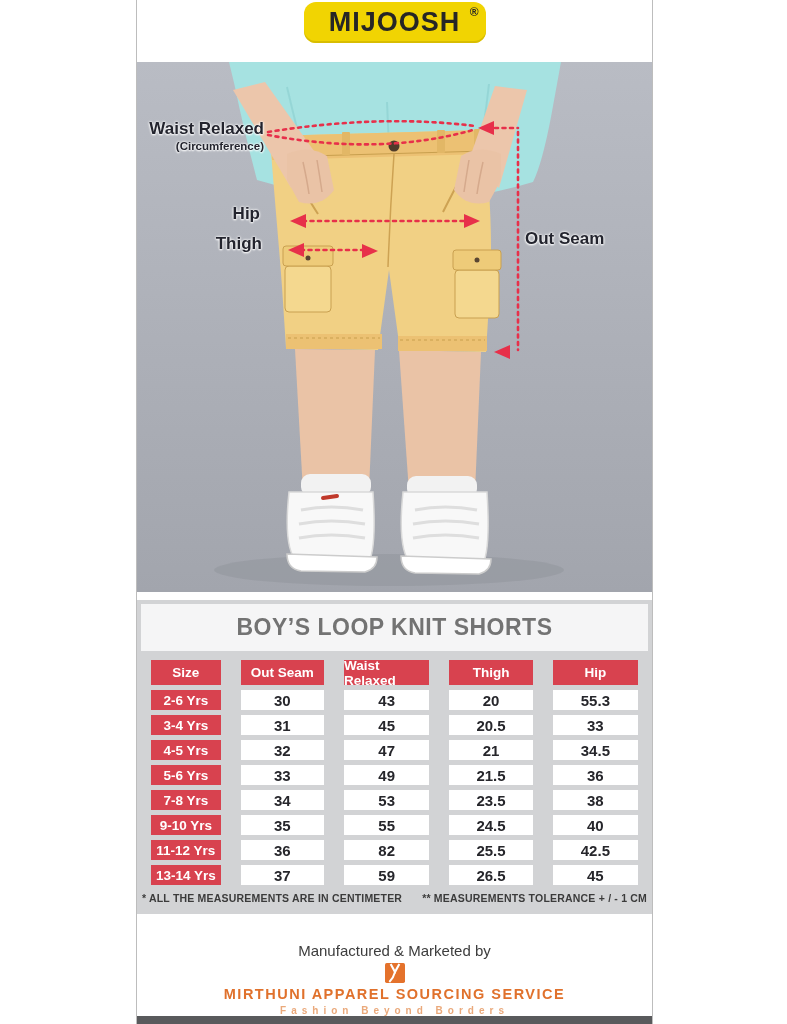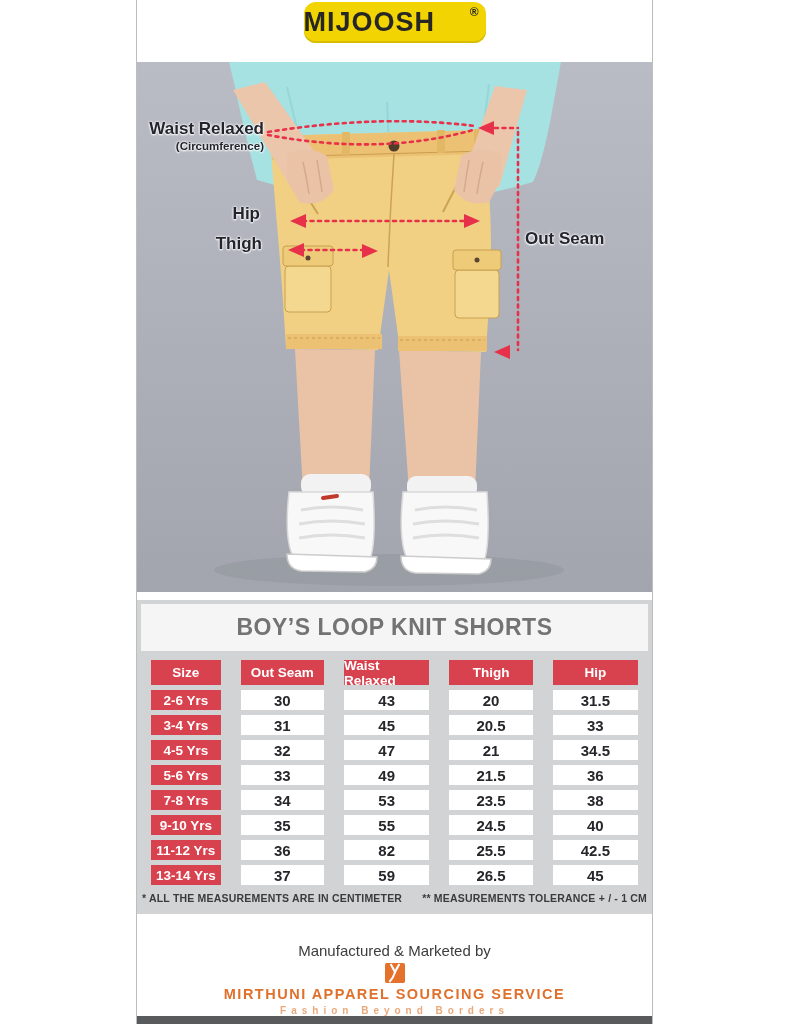--- a/index.html
+++ b/index.html
@@ -2,21 +2,21 @@
 <html><head>
 <meta charset="utf-8">
 <style>
   html,body{margin:0;padding:0;background:#ffffff;}
   body{width:787px;height:1024px;position:relative;font-family:"Liberation Sans",sans-serif;overflow:hidden;}
   .page{position:absolute;inset:0;background:#ffffff;}
   .content{position:absolute;left:136px;top:0;width:515px;height:1024px;background:#ffffff;border-left:1px solid #bdbdbd;border-right:1px solid #bdbdbd;}
 
   
   .top-band{position:absolute;top:0;left:0;width:100%;height:62px;background:#ffffff;}
-  .logo-badge{position:absolute;top:2px;left:50%;transform:translateX(-50%);width:182px;height:41px;background:#f1d402;border-radius:12px;display:flex;align-items:center;justify-content:flex-start;box-shadow:inset 0 -2px 0 #d8bd02;}
+  .logo-badge{position:absolute;top:2px;left:50%;transform:translateX(-50%);width:182px;height:41px;background:#f1d402;border-radius:12px;display:flex;align-items:center;justify-content:center;box-shadow:inset 0 -2px 0 #d8bd02;}
   .logo-badge .brand-text{font-size:27px;font-weight:bold;letter-spacing:1px;color:#262626;}
   .logo-badge .reg{position:absolute;top:3px;right:7px;font-size:12px;font-weight:bold;color:#262626;}
 
   
   .photo{position:absolute;top:62px;left:0;width:100%;height:530px;overflow:hidden;}
   .photo svg{position:absolute;top:0;left:0;width:100%;height:100%;}
   .overlay{pointer-events:none;}
   .lbl{position:absolute;font-weight:bold;color:#23242e;
        text-shadow:0 0 2px #fff,0 0 3px #fff,0 1px 2px rgba(255,255,255,.95);}
   .lbl-waist{left:0;top:57px;width:127px;text-align:right;font-size:17px;line-height:20px;}
@@ -161,21 +161,21 @@
           <div class="cell hcell">Out Seam</div>
           <div class="cell hcell">Waist Relaxed</div>
           <div class="cell hcell">Thigh</div>
           <div class="cell hcell">Hip</div>
         </div>
         <div class="trow">
           <div class="cell scell">2-6 Yrs</div>
           <div class="cell vcell">30</div>
           <div class="cell vcell">43</div>
           <div class="cell vcell">20</div>
-          <div class="cell vcell">31.5</div>
+          <div class="cell vcell">55.3</div>
         </div>
         <div class="trow">
           <div class="cell scell">3-4 Yrs</div>
           <div class="cell vcell">31</div>
           <div class="cell vcell">45</div>
           <div class="cell vcell">20.5</div>
           <div class="cell vcell">33</div>
         </div>
         <div class="trow">
           <div class="cell scell">4-5 Yrs</div>

